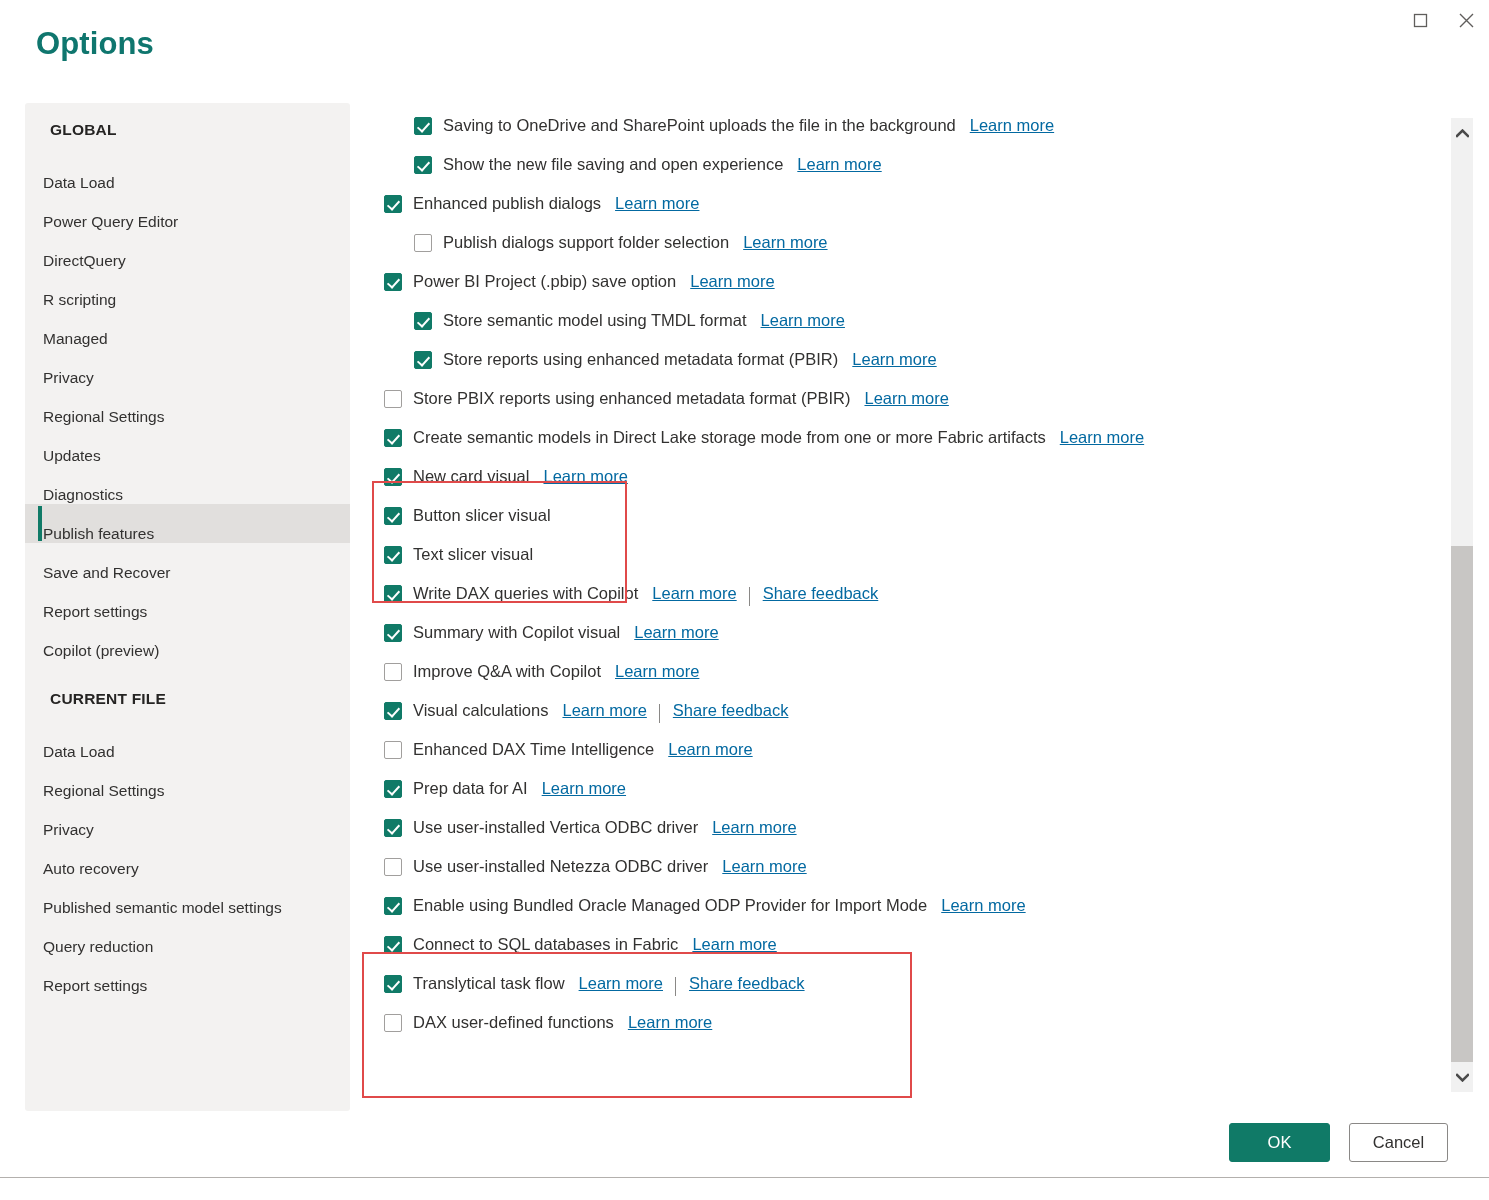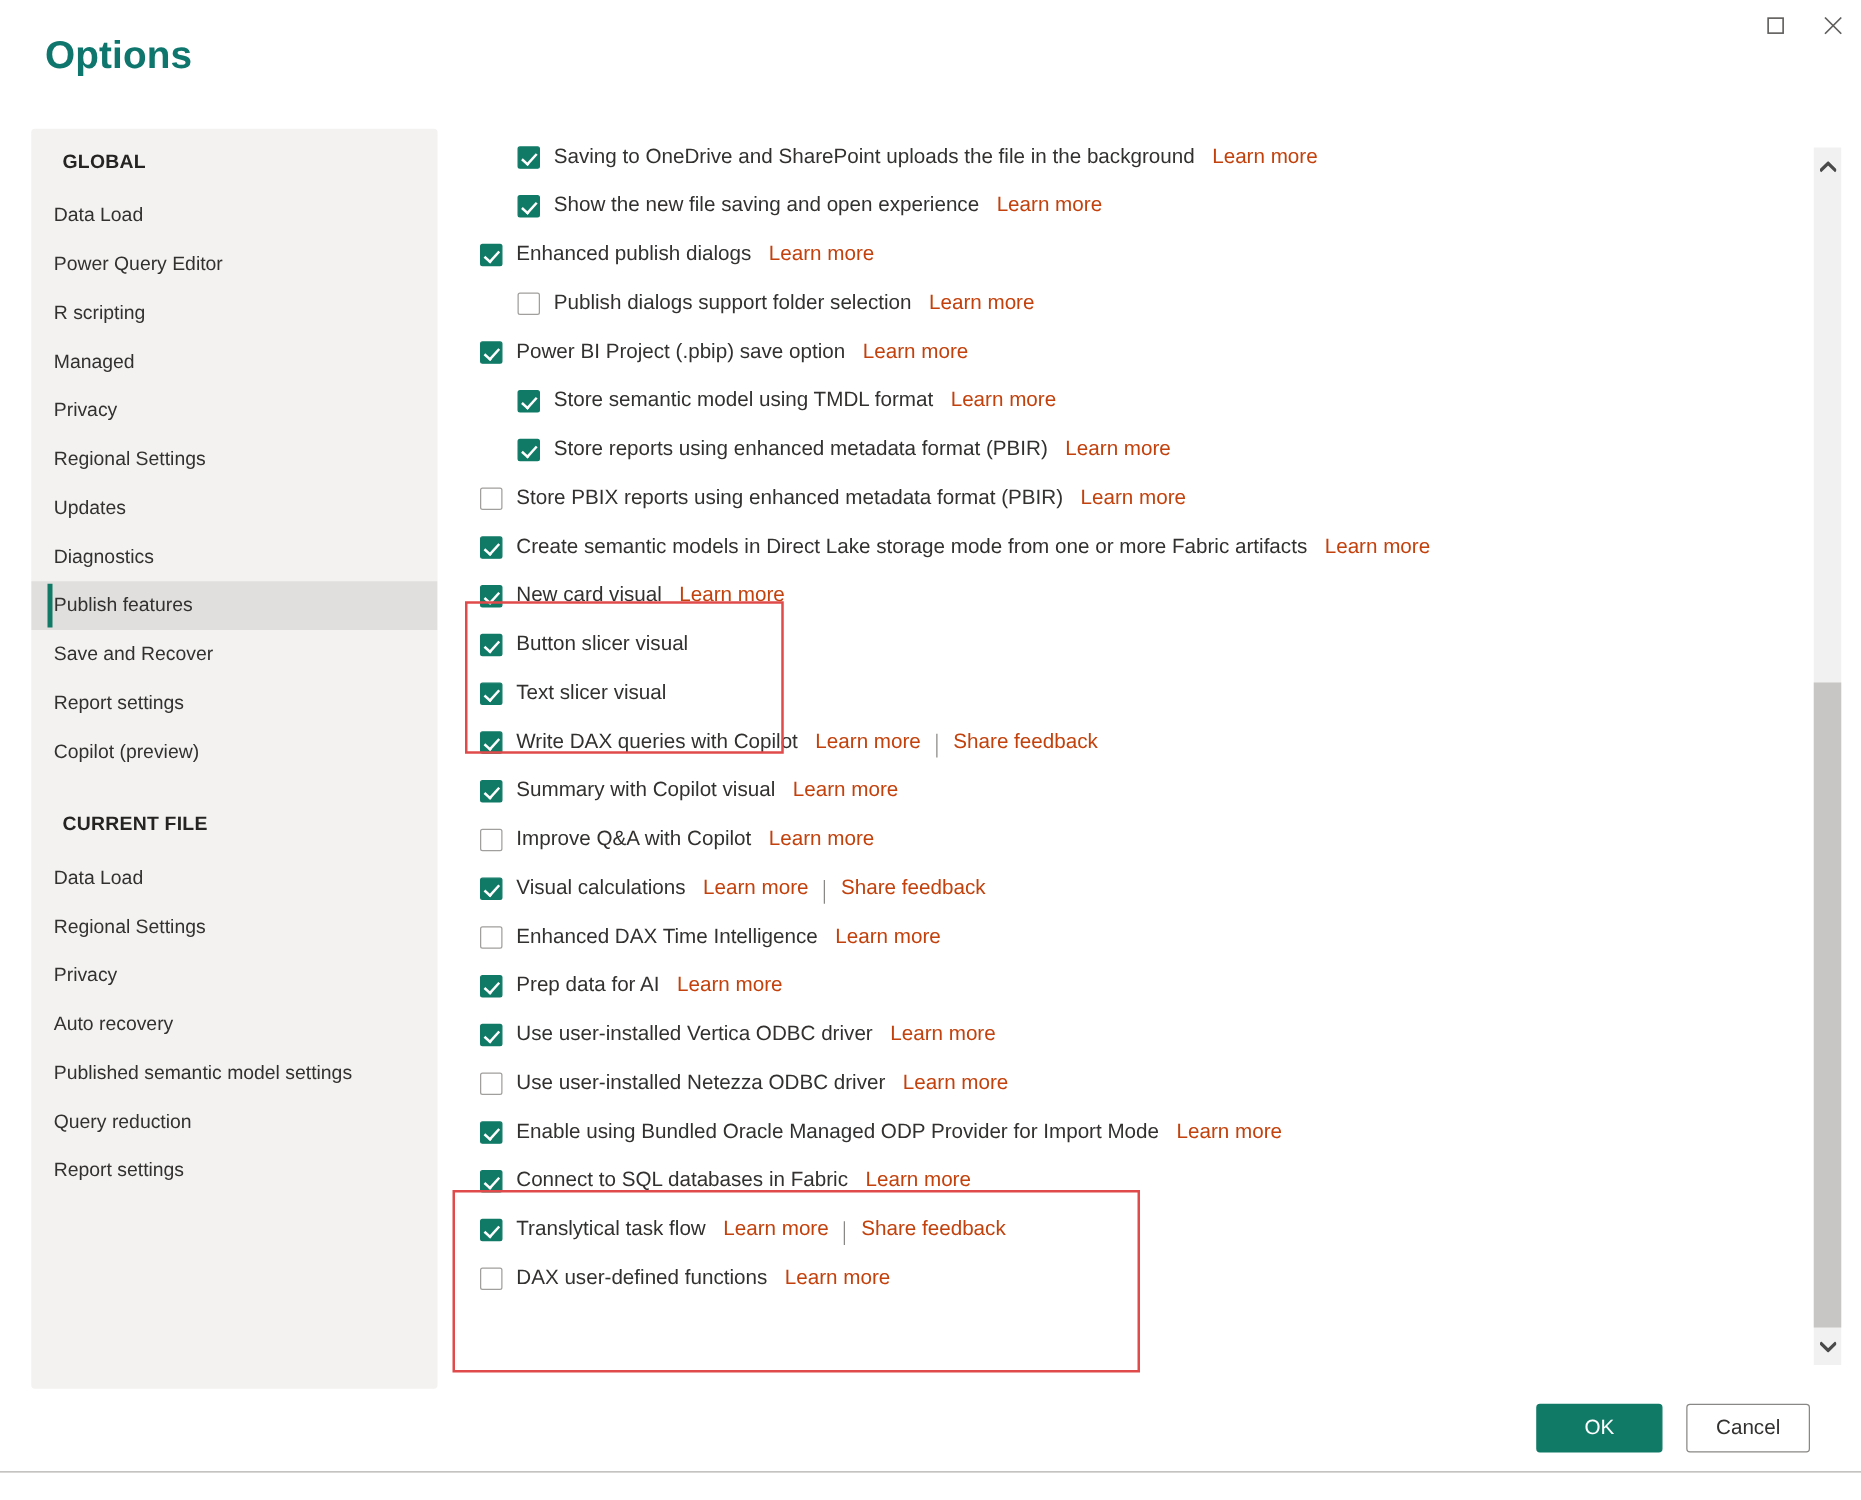--- a/index.html
+++ b/index.html
@@ -37,21 +37,21 @@
     overflow: hidden;
     padding-top: 18px;
   }
   .nav-group-title {
     font-size: 15.5px; font-weight: bold; color: #252423;
     padding: 0 0 0 25px; margin-bottom: 14px; letter-spacing: .2px;
   }
   .nav-group-title.second { margin-top: 30px; }
   .nav-item {
     position: relative;
-    height: 39px; display: flex; align-items: center;
+    height: 39px; display: flex; align-items: flex-end;
     padding-left: 18px;
     font-size: 15.5px; color: #323130;
     cursor: pointer;
   }
   .nav-item.selected { background: #e1dfdd; }
   .nav-item.selected::before {
     content: ""; position: absolute; left: 13px; top: 2px;
     width: 4px; height: 35px; background: #107a67;
   }
 
@@ -84,21 +84,21 @@
   .cb.on  { background: #107a67; border: 1px solid #107a67; }
   .cb.on::after {
     content: "";
     position: absolute; left: 5px; top: 2px;
     width: 5px; height: 10px;
     border: solid #ffffff; border-width: 0 2px 2px 0;
     transform: rotate(42deg);
   }
   .lbl { margin-right: 14px; }
   .link {
-    color: #c2410c; 
+    color: #0369a1; text-decoration: underline;
     cursor: pointer; margin-right: 8px;
     font-size: 16.5px;
   }
   .pipe {
     display: inline-block; width: 1px; height: 19px;
     background: #8a8886; margin: 0 13px 0 4px;
     position: relative; top: 3px;
   }
 
   
@@ -173,20 +173,23 @@
 
   <div class="sidebar" id="sidebar">
       <div class="nav-group-title">GLOBAL</div>
       <div class="nav-item">
         <span>Data Load</span>
       </div>
       <div class="nav-item">
         <span>Power Query Editor</span>
       </div>
       <div class="nav-item">
+        <span>DirectQuery</span>
+      </div>
+      <div class="nav-item">
         <span>R scripting</span>
       </div>
       <div class="nav-item">
         <span>Managed</span>
       </div>
       <div class="nav-item">
         <span>Privacy</span>
       </div>
       <div class="nav-item">
         <span>Regional Settings</span>

